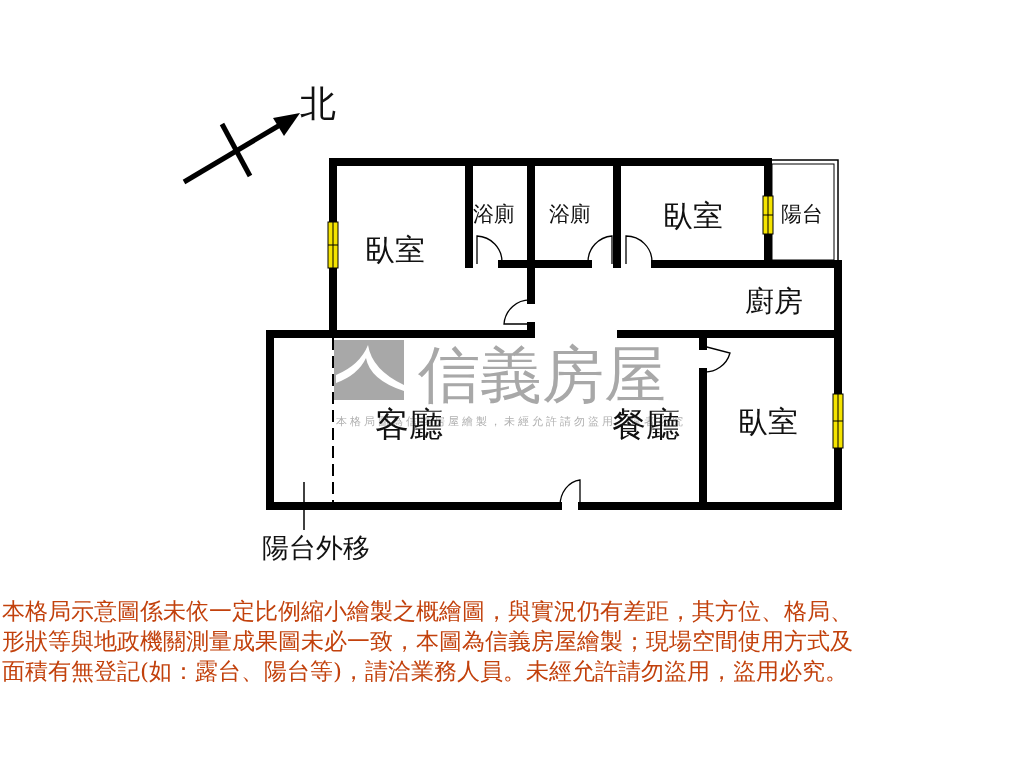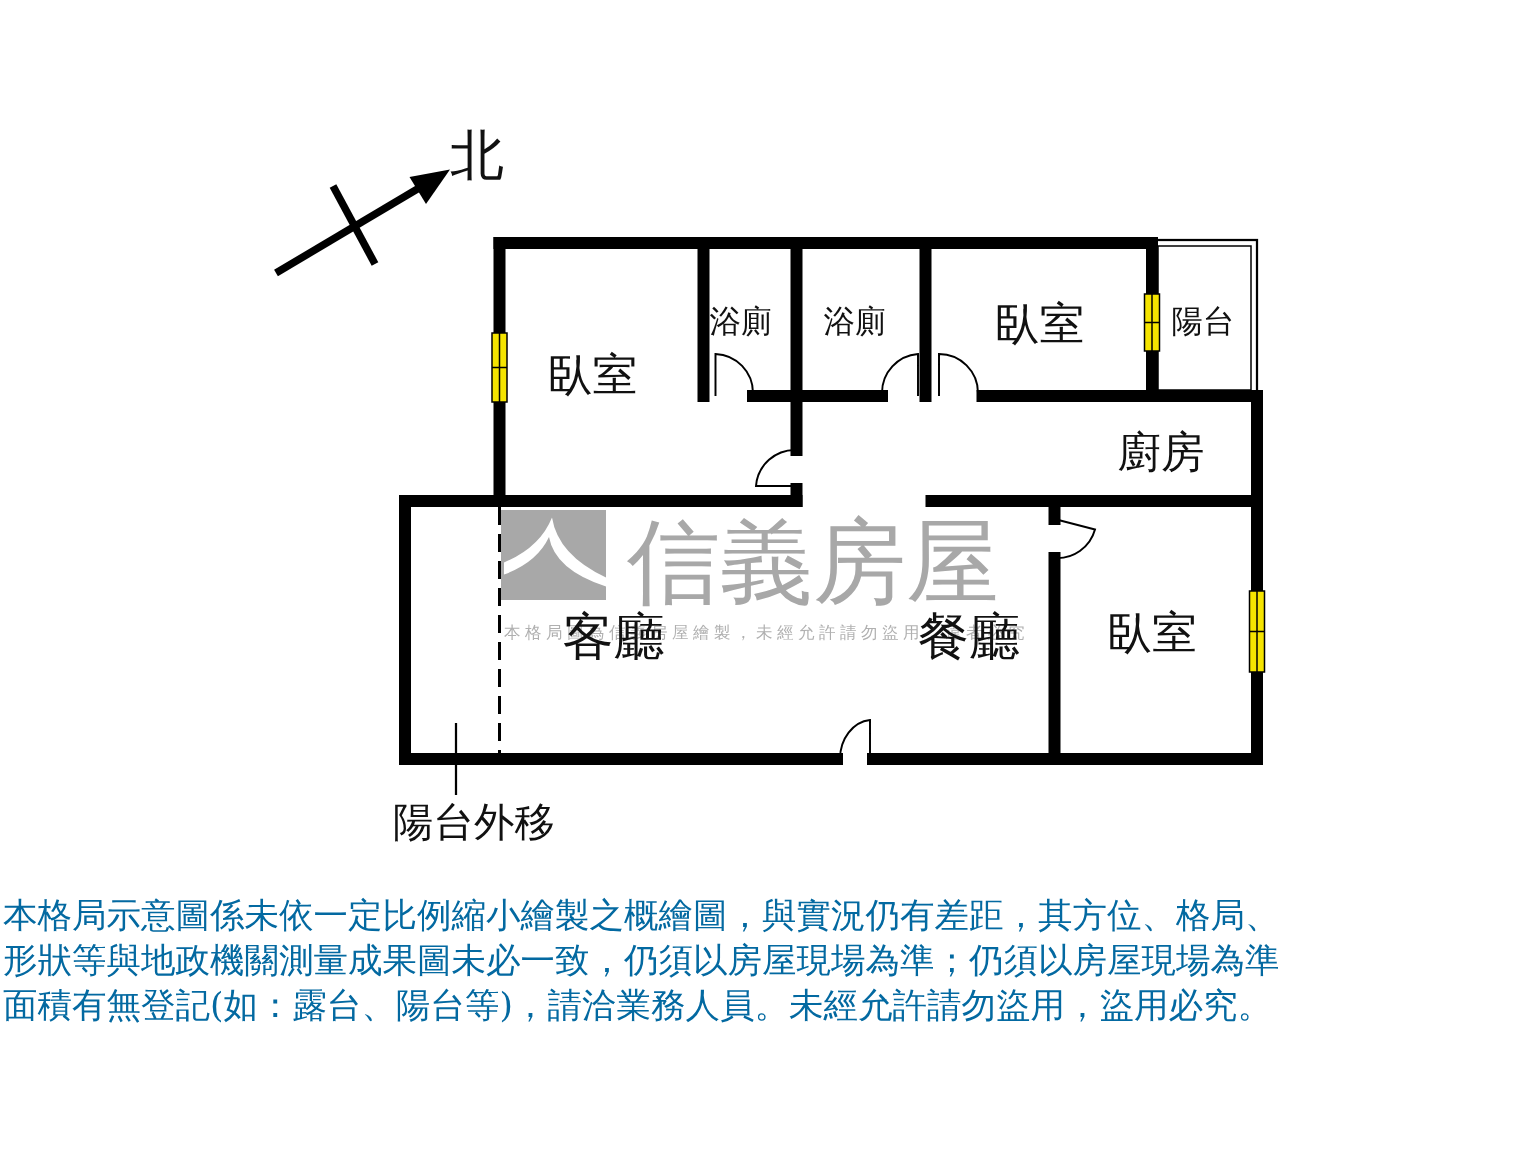--- a/index.html
+++ b/index.html
@@ -4,21 +4,21 @@
 <style>
   html, body { margin: 0; padding: 0; background: #ffffff; }
   body { width: 1024px; height: 768px; position: relative; overflow: hidden;
          font-family: "DejaVu Sans", "Liberation Sans", sans-serif; }
   #plan { position: absolute; left: 0; top: 0; width: 1024px; height: 590px; }
   .room-label { font-family: "DejaVu Sans", sans-serif; fill: #111; }
   .wm-text { font-family: "DejaVu Sans", sans-serif; fill: #a8a8a8; }
   .wm-small { font-family: "DejaVu Sans", sans-serif; fill: #b0b0b0; letter-spacing: 3px; }
   #disclaimer { position: absolute; left: 2px; top: 596px; width: 1022px;
                 font-family: "DejaVu Serif", "Liberation Serif", serif;
-                font-size: 23px; line-height: 30px; color: #0369a1; }
+                font-size: 23px; line-height: 30px; color: #c2410c; }
   #disclaimer div { white-space: nowrap; }
 </style>
 </head>
 <body>
 
 <svg id="plan" viewBox="0 0 1024 590" xmlns="http://www.w3.org/2000/svg">
 
   <g>
     <line x1="184" y1="182" x2="285" y2="122" stroke="#000" stroke-width="5"></line>
     <polygon points="300,113 273,118 284,136" fill="#000"></polygon>
@@ -103,15 +103,15 @@
   <text x="745" y="311" font-size="29" class="room-label">廚房</text>
   <text x="375" y="436" font-size="34" class="room-label">客廳</text>
   <text x="612" y="436" font-size="34" class="room-label">餐廳</text>
   <text x="738" y="432" font-size="30" class="room-label">臥室</text>
 
   <text x="262" y="557" font-size="27" class="room-label">陽台外移</text>
 </svg>
 
 <div id="disclaimer">
   <div>本格局示意圖係未依一定比例縮小繪製之概繪圖，與實況仍有差距，其方位、格局、</div>
-  <div>形狀等與地政機關測量成果圖未必一致，仍須以房屋現場為準；仍須以房屋現場為準</div>
+  <div>形狀等與地政機關測量成果圖未必一致，本圖為信義房屋繪製；現場空間使用方式及</div>
   <div>面積有無登記(如：露台、陽台等)，請洽業務人員。未經允許請勿盜用，盜用必究。</div>
 </div>
 
 </body></html>

